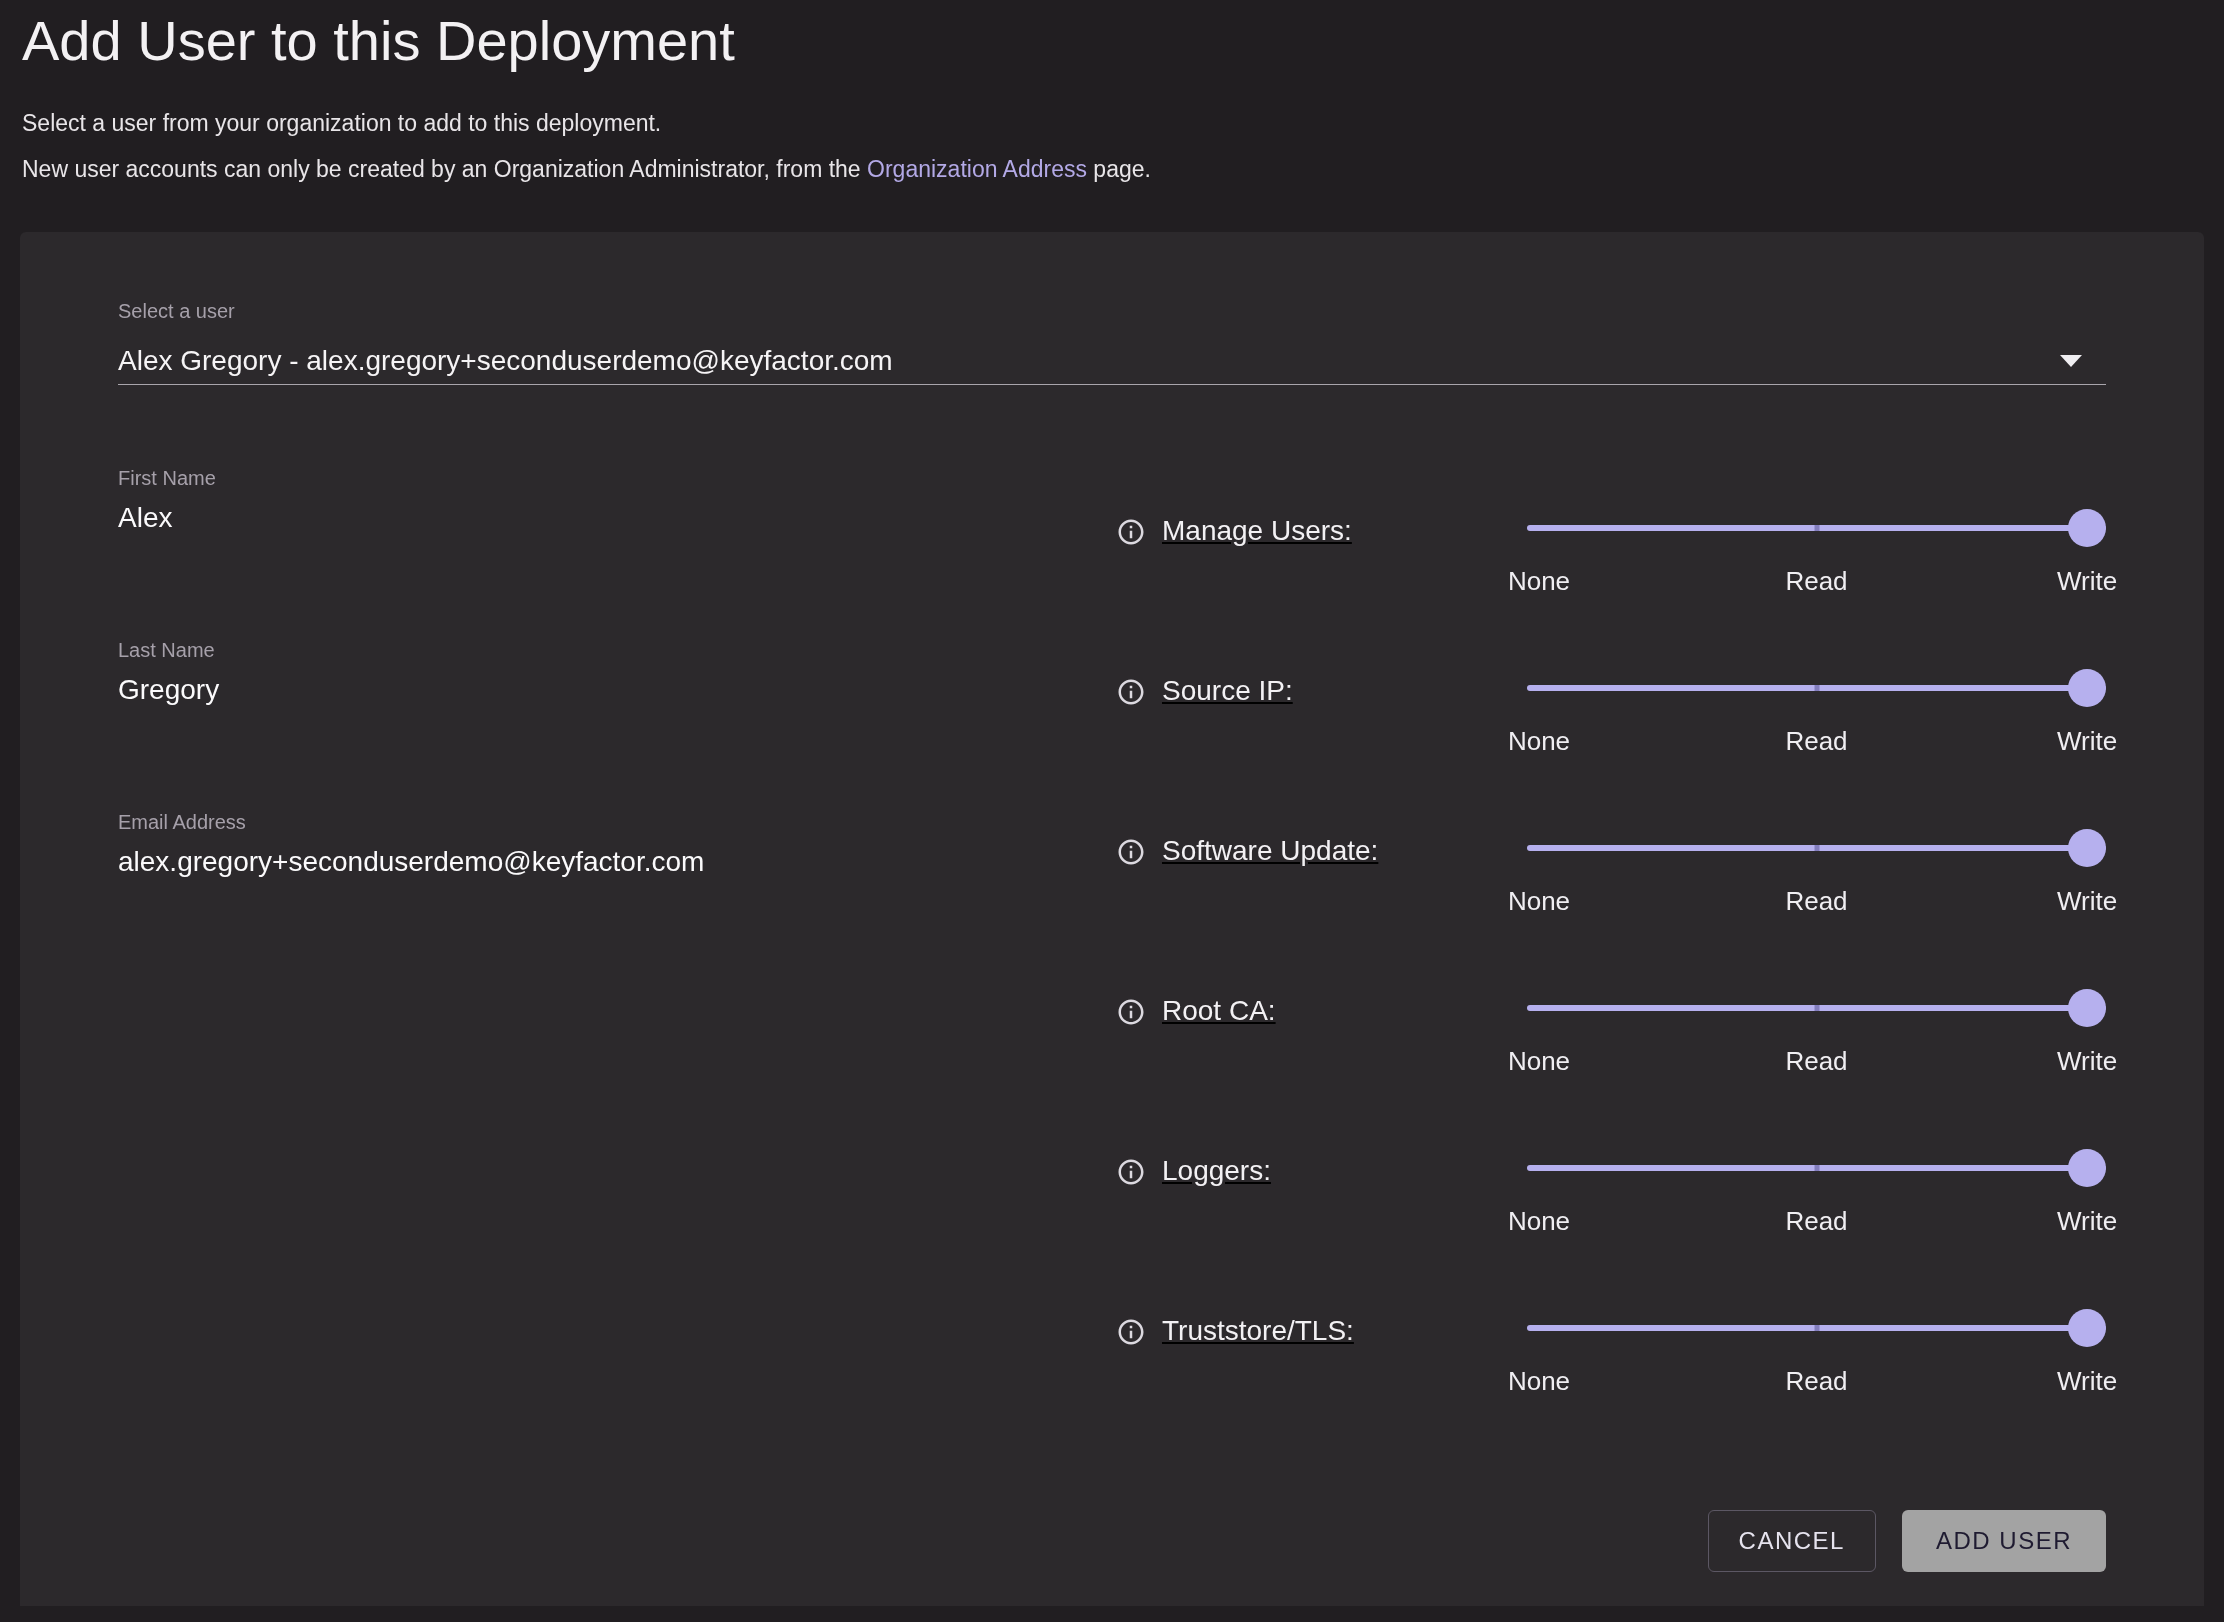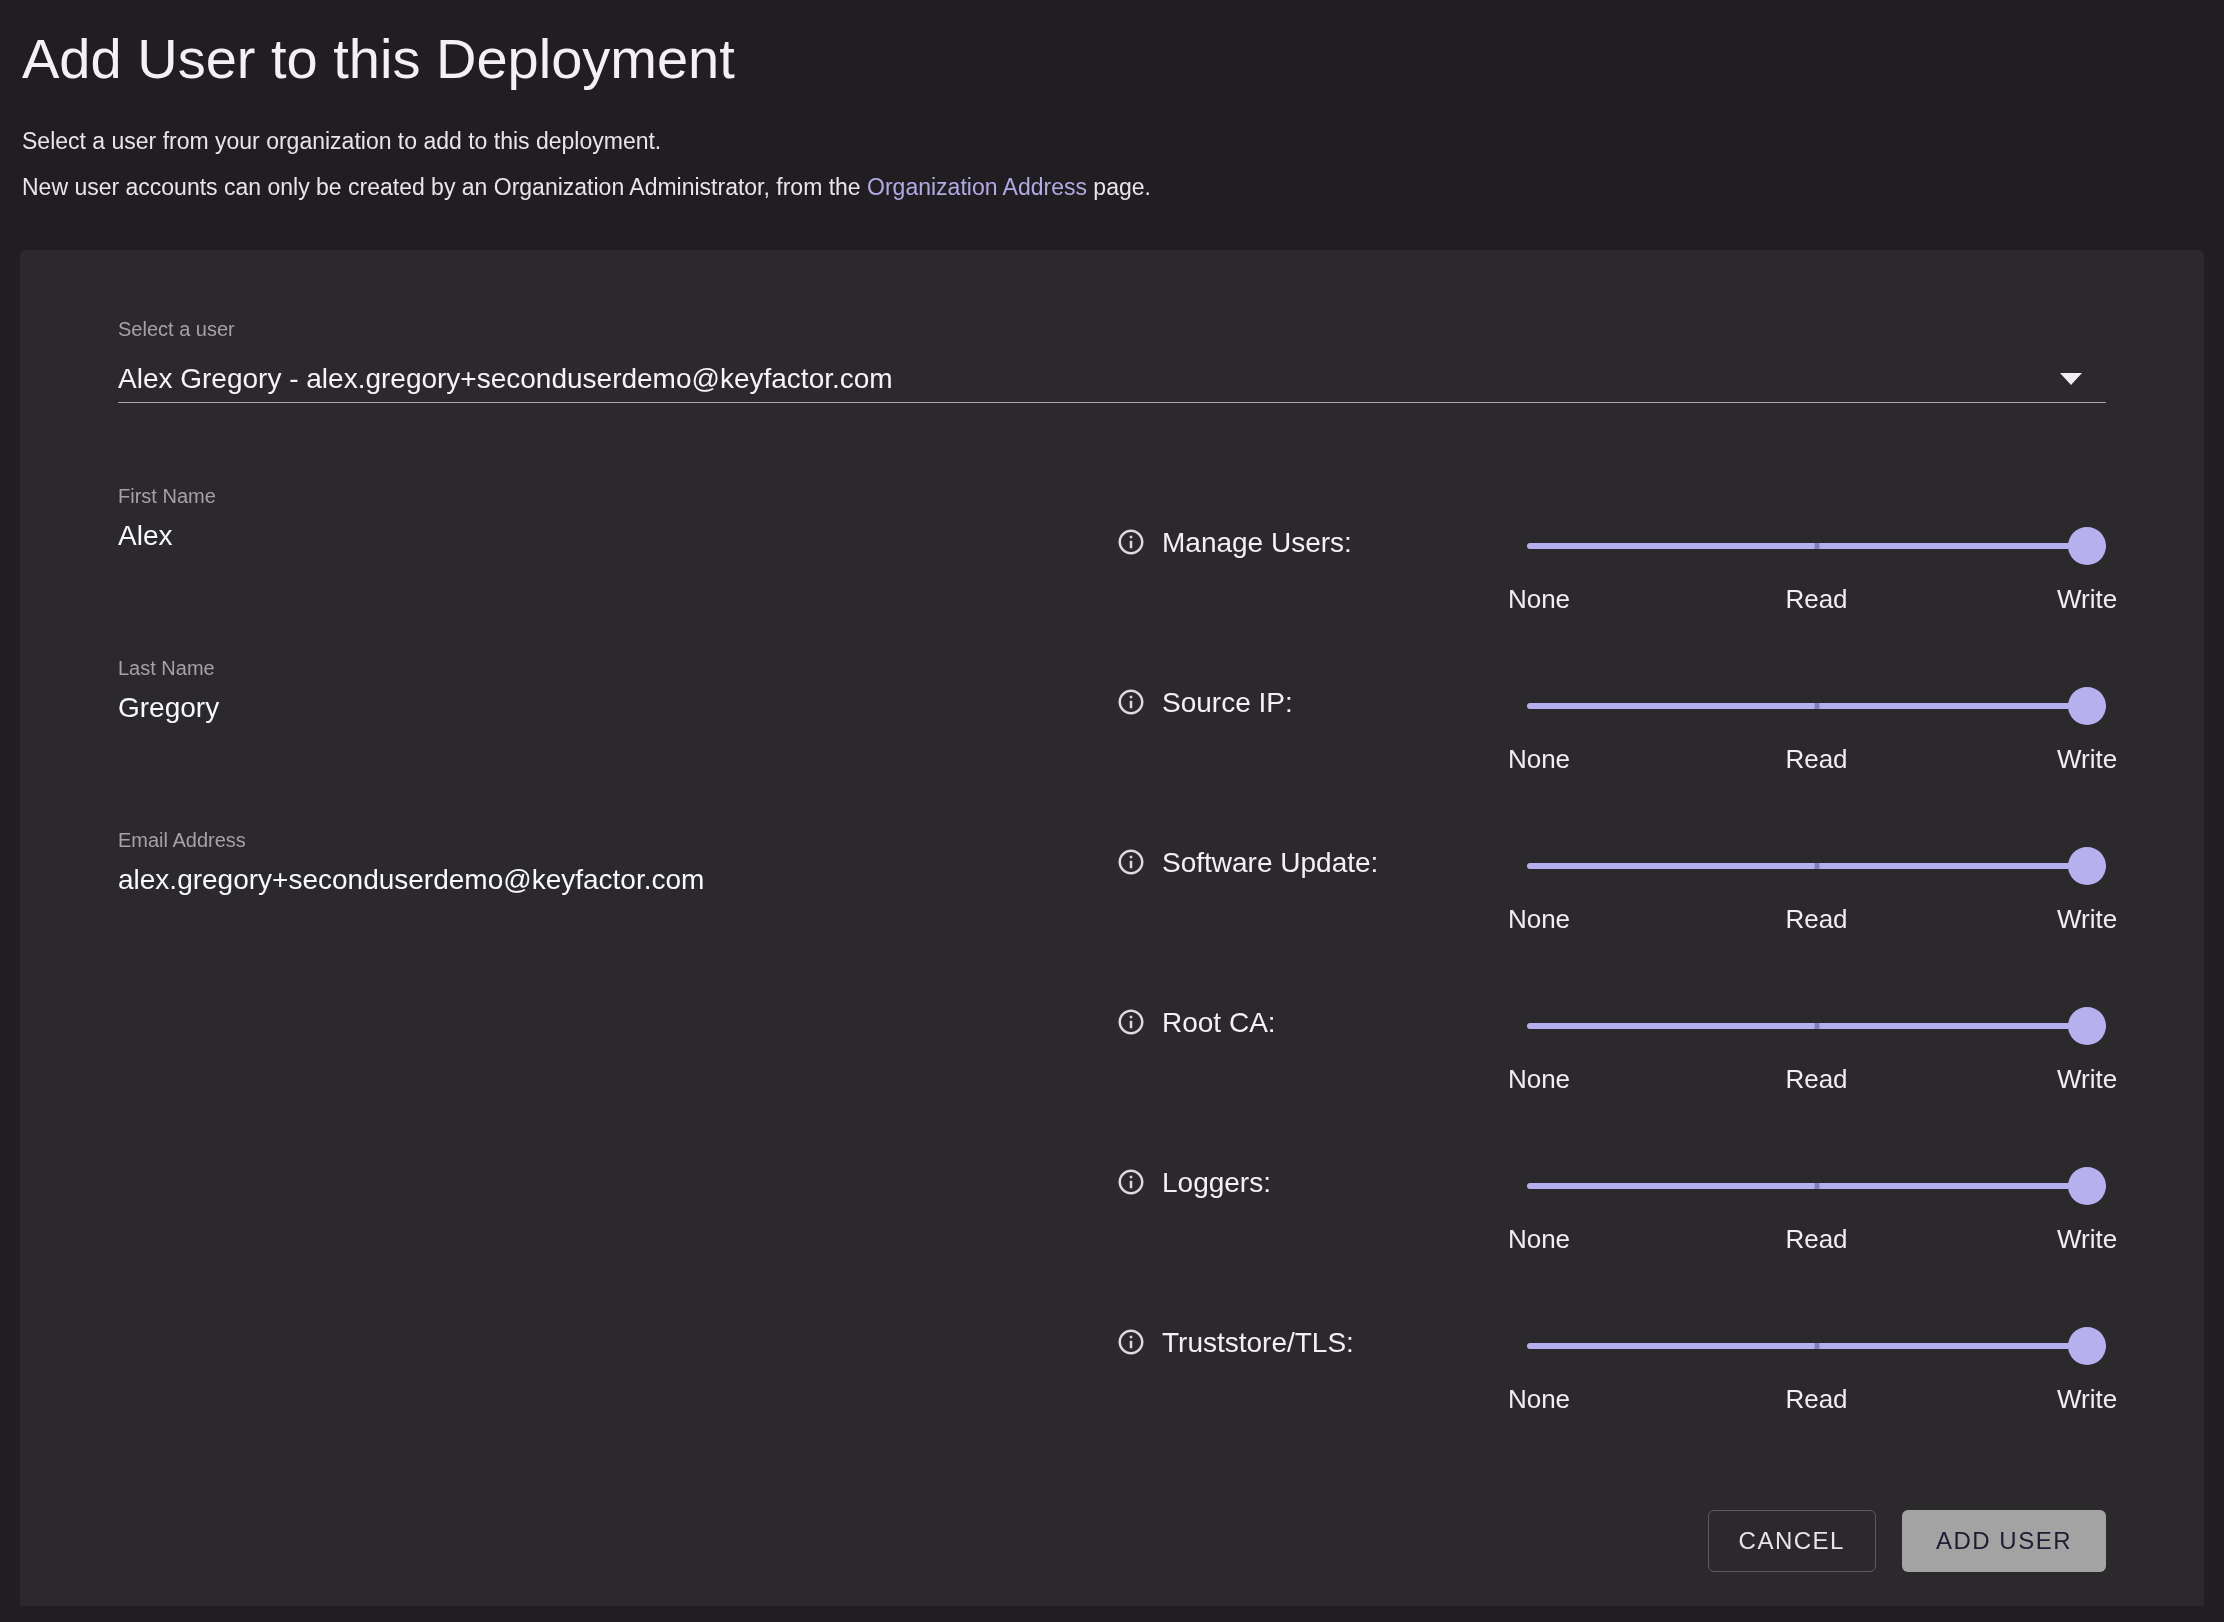--- a/index.html
+++ b/index.html
@@ -10,21 +10,21 @@
     position: relative;
     width: 2224px;
     height: 1622px;
     background: #211e21;
     overflow: hidden;
     display: flex;
     flex-direction: column;
   }
 
   
-  .header { padding: 24px 28px 0 22px; }
+  .header { padding: 6px 28px 0 22px; }
   .page-title {
     font-size: 56px;
     font-weight: 400;
     color: #f3f1f3;
     line-height: 70px;
   }
   .subtitle {
     margin-top: 24px;
     font-size: 23px;
     line-height: 46px;
@@ -95,24 +95,25 @@
 
   
   .perms-col { flex: 1; padding-top: 44px; }
   .perm-row {
     display: flex;
     align-items: flex-start;
     margin-bottom: 74px;
   }
   .perm-label-wrap {
     display: flex;
-    align-items: flex-start;
+    align-items: flex-end;
     gap: 16px;
     width: 411px;
     height: 38px;
+    text-decoration: underline;
   }
   .info-icon {
     width: 30px; height: 30px;
     color: #dcd9e0;
     flex: 0 0 30px;
     cursor: pointer;
   }
   .info-icon svg { width: 100%; height: 100%; display: block; }
   .perm-label {
     font-size: 28px;

